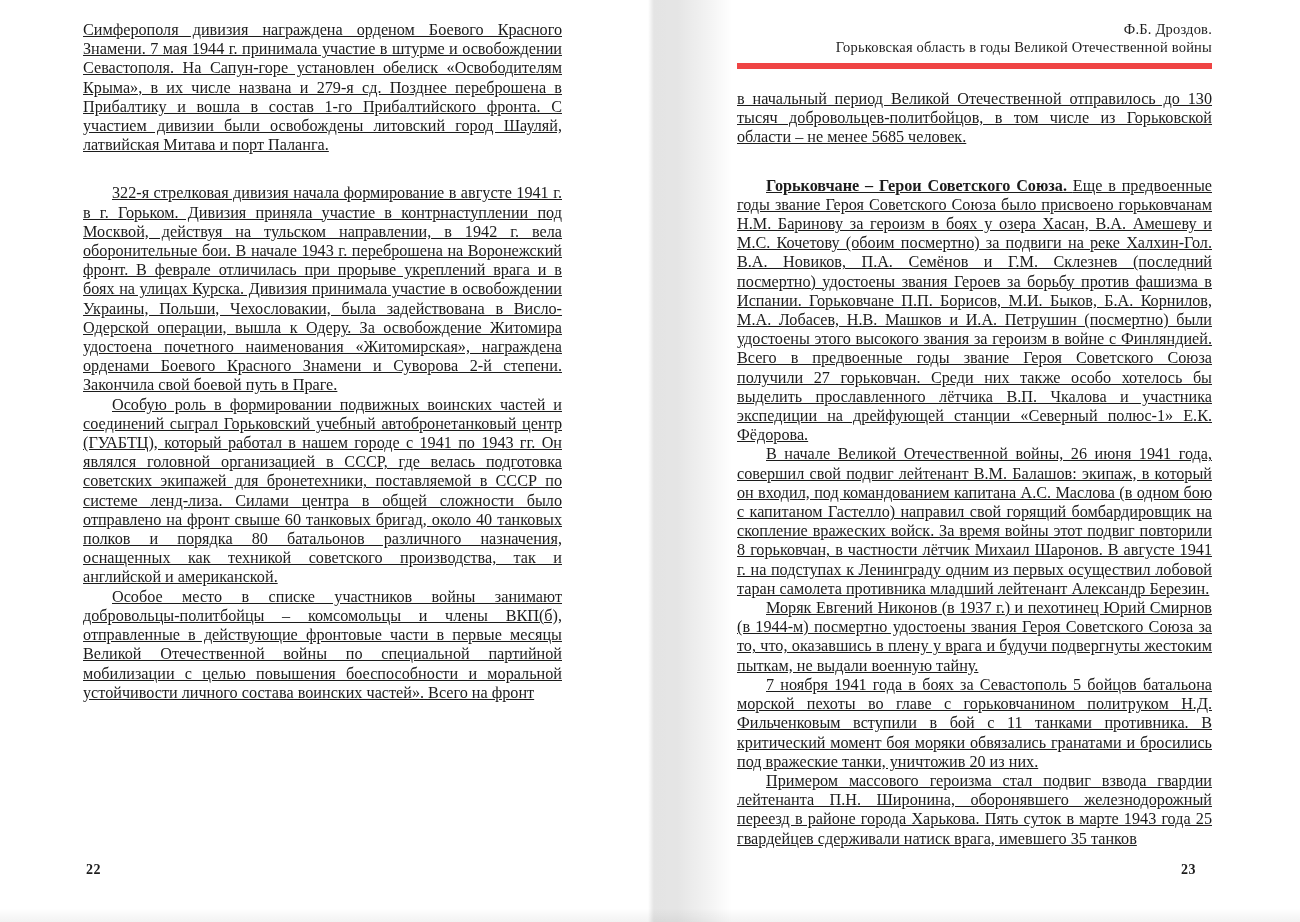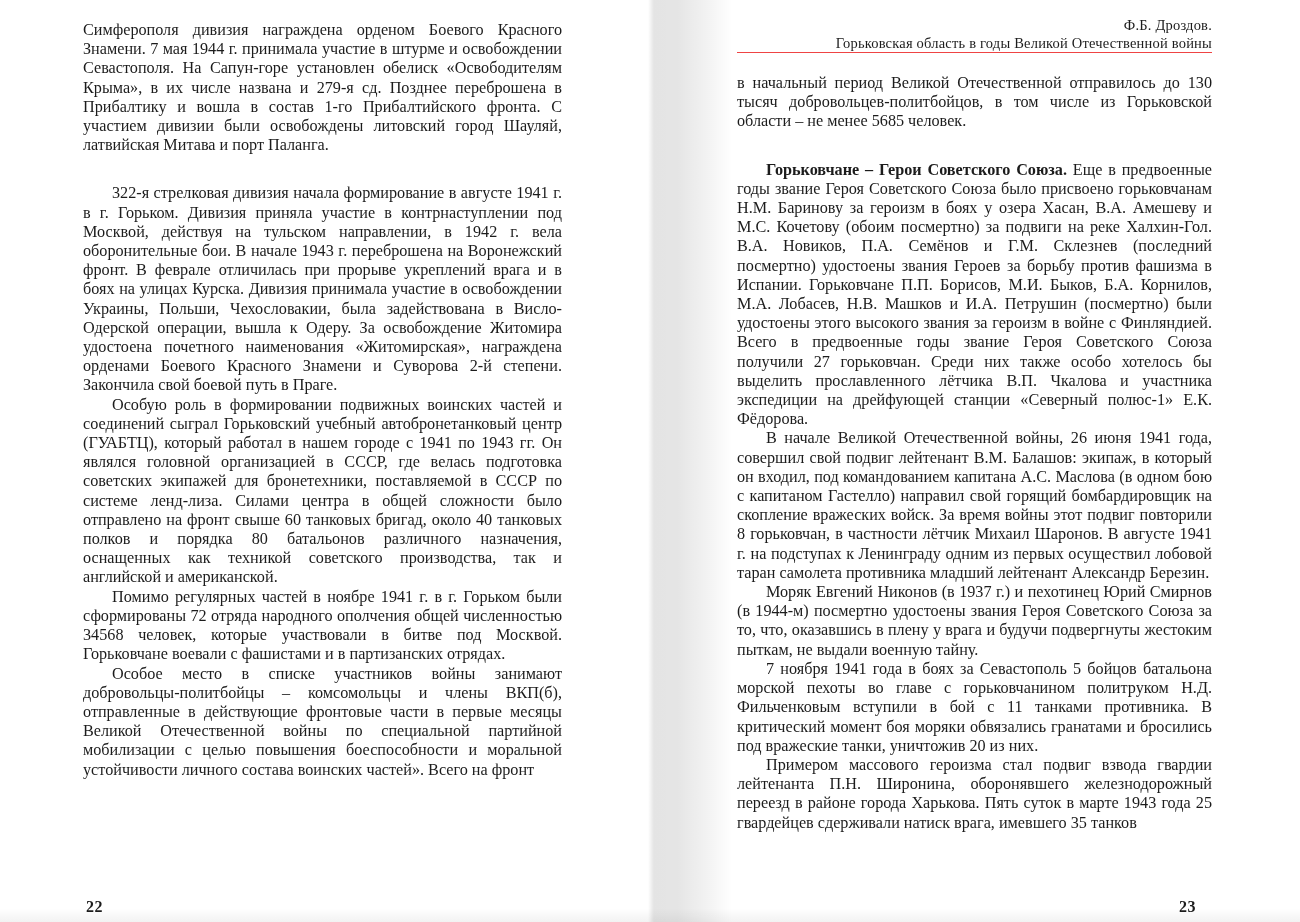--- a/index.html
+++ b/index.html
@@ -40,70 +40,69 @@
     pointer-events: none;
   }
   .page {
     position: absolute;
     top: 0;
   }
   .page-left  { left: 83px;  width: 479px; }
   .page-right { left: 737px; width: 475px; }
 
   .page-header {
-    height: 53px;
+    height: 69px;
     box-sizing: border-box;
     display: flex;
     align-items: flex-end;
-    border-bottom: 1px solid #ef4444;
+    border-bottom: 6px solid #ef4444;
+    padding-bottom: 7px;
     font-size: 14.5px;
     line-height: 18px;
     letter-spacing: 0.2px;
   }
   .page-right .page-header {
     justify-content: flex-end;
     text-align: right;
   }
   .header-lines { display: block; }
 
   .page-body {
     margin-top: 21px;
     font-size: 16.2px;
     line-height: 19.2px;
     text-align: justify;
     hyphens: auto;
     -webkit-hyphens: auto;
   }
-  p.para { margin: 0; }
+  p.para { margin: 0; text-decoration: underline; }
   p.para.indent { text-indent: 29px; }
   p.para.gap-before { margin-top: 29px; }
   p.para b { font-weight: bold; }
 
   .page-number {
     position: absolute;
     top: 862px;
-    font-size: 16px;
+    font-size: 14px;
     font-weight: bold;
     letter-spacing: 0.5px;
-    margin-top: 36px;
   }
   .page-number.num-left  { left: 3px; }
   .page-number.num-right { right: 16px; }
 </style>
 </head>
 <body>
 
 <div class="spread">
 
   <section class="page page-left">
     <div class="page-body" id="left-body">
         <p class="para">Симферополя дивизия награждена орденом Боевого Красного Знамени. 7 мая 1944 г. принимала участие в штурме и освобождении Севастополя. На Сапун-горе установлен обелиск «Освободителям Крыма», в их числе названа и 279-я сд. Позднее переброшена в Прибалтику и вошла в состав 1-го Прибалтийского фронта. С участием дивизии были освобождены литовский город Шауляй, латвийская Митава и порт Паланга.</p>
         <p class="para indent gap-before">322-я стрелковая дивизия начала формирование в августе 1941 г. в г. Горьком. Дивизия приняла участие в контрнаступлении под Москвой, действуя на тульском направлении, в 1942 г. вела оборонительные бои. В начале 1943 г. переброшена на Воронежский фронт. В феврале отличилась при прорыве укреплений врага и в боях на улицах Курска. Дивизия принимала участие в освобождении Украины, Польши, Чехословакии, была задействована в Висло-Одерской операции, вышла к Одеру. За освобождение Житомира удостоена почетного наименования «Житомирская», награждена орденами Боевого Красного Знамени и Суворова 2-й степени. Закончила свой боевой путь в Праге.</p>
         <p class="para indent">Особую роль в формировании подвижных воинских частей и соединений сыграл Горьковский учебный автобронетанковый центр (ГУАБТЦ), который работал в нашем городе с 1941 по 1943 гг. Он являлся головной организацией в СССР, где велась подготовка советских экипажей для бронетехники, поставляемой в СССР по системе ленд-лиза. Силами центра в общей сложности было отправлено на фронт свыше 60 танковых бригад, около 40 танковых полков и порядка 80 батальонов различного назначения, оснащенных как техникой советского производства, так и английской и американской.</p>
-        <p class="para indent">Помимо регулярных частей в ноябре 1941 г. в г. Горьком были сформированы 72 отряда народного ополчения общей численностью 34568 человек, которые участвовали в битве под Москвой. Горьковчане воевали с фашистами и в партизанских отрядах.</p>
         <p class="para indent">Особое место в списке участников войны занимают добровольцы-политбойцы – комсомольцы и члены ВКП(б), отправленные в действующие фронтовые части в первые месяцы Великой Отечественной войны по специальной партийной мобилизации с целью повышения боеспособности и моральной устойчивости личного состава воинских частей». Всего на фронт</p>
       </div>
     <div class="page-number num-left">22</div>
   </section>
 
   <div class="gutter"></div>
 
   <section class="page page-right">
     <header class="page-header">
       <div class="header-lines">

